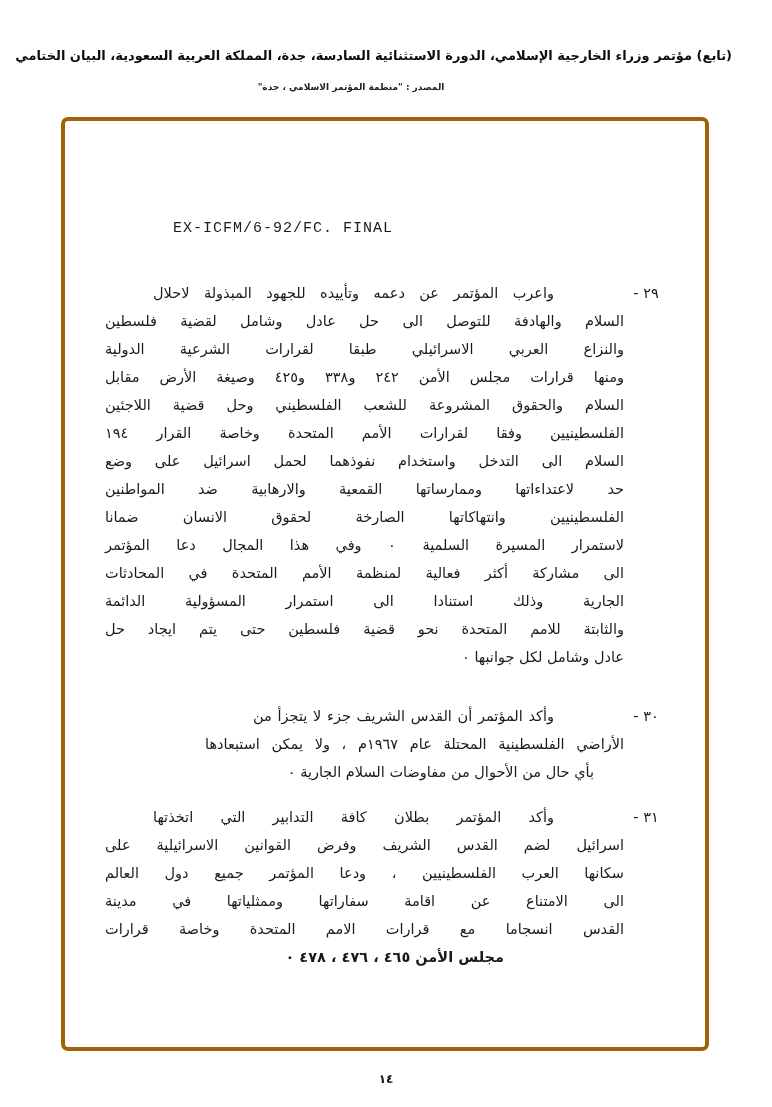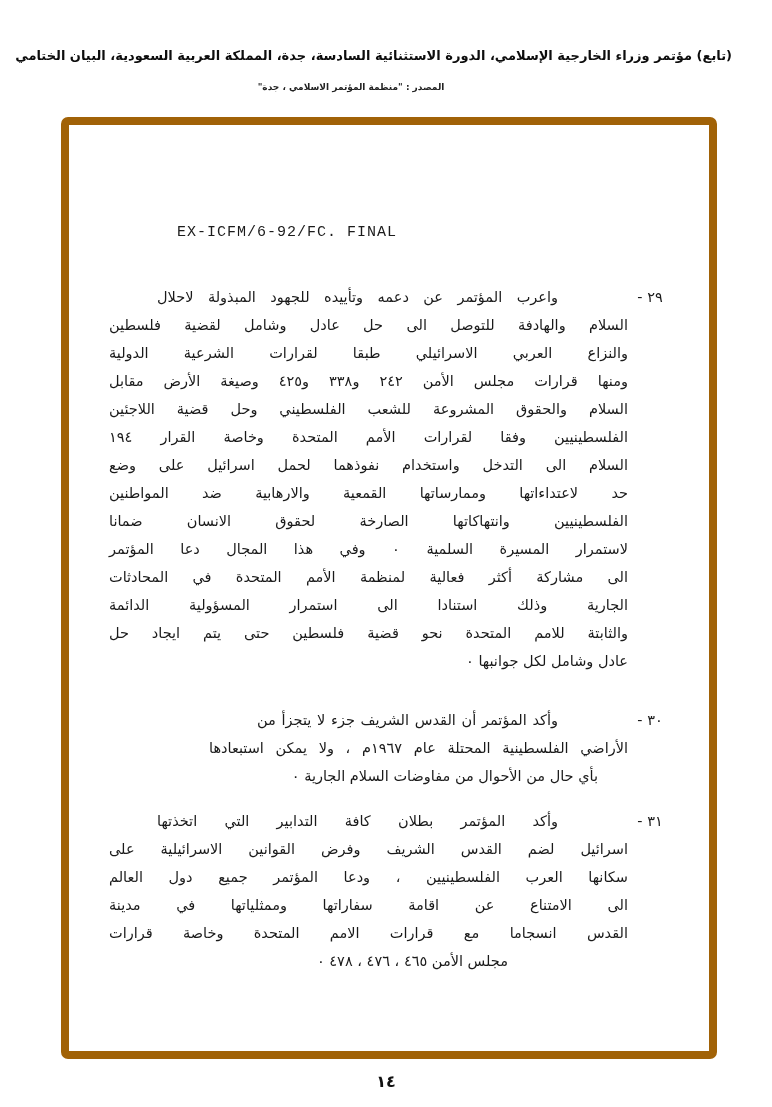--- a/index.html
+++ b/index.html
@@ -43,21 +43,21 @@
     transform: translateX(-35px);
   }
 
   
   .frame {
     position: absolute;
     left: 61px;
     top: 117px;
     width: 640px;
     height: 926px;
-    border: 8px solid #a16207;
+    border: 4px solid #a16207;
     border-radius: 7px;
     background: #ffffff;
   }
 
   
   .doc-code {
     position: absolute;
     left: 108px;
     top: 99px;
     font-family: "Liberation Mono", "DejaVu Sans Mono", monospace;
@@ -111,21 +111,21 @@
     text-align-last: right;
   }
 
   
   .page-num {
     position: absolute;
     left: 0;
     right: 0;
     top: 1072px;
     text-align: center;
-    font-size: 16px;
+    font-size: 12px;
     font-weight: bold;
     color: #111;
     direction: rtl;
   }
 </style>
 </head>
 <body>
 
 <div class="hdr-line1">(تابع) مؤتمر وزراء الخارجية الإسلامي، الدورة الاستثنائية السادسة، جدة، المملكة العربية السعودية، البيان الختامي</div>
 <div class="hdr-line2">المصدر : "منظمة المؤتمر الاسلامي ، جدة"</div>
@@ -167,19 +167,19 @@
 
     <div class="para mt-sm">
       <span class="pnum">٣١ -</span>
       <div class="line first">
           <span class="ftext">وأكد المؤتمر بطلان كافة التدابير التي اتخذتها</span>
         </div>
       <div class="line">اسرائيل لضم القدس الشريف وفرض القوانين الاسرائيلية على</div>
       <div class="line">سكانها العرب الفلسطينيين ، ودعا المؤتمر جميع دول العالم</div>
       <div class="line">الى الامتناع عن اقامة سفاراتها وممثلياتها في مدينة</div>
       <div class="line">القدس انسجاما مع قرارات الامم المتحدة وخاصة قرارات</div>
-      <div class="line last" style="padding-right:120px;">مجلس الأمن ٤٦٥ ، ٤٧٦ ، ٤٧٨ ٠</div>
+      <div class="line last" style="padding-right:120px;font-weight:bold;">مجلس الأمن ٤٦٥ ، ٤٧٦ ، ٤٧٨ ٠</div>
     </div>
 
   </div>
 </div>
 
 <div class="page-num">١٤</div>
 
 </body></html>

